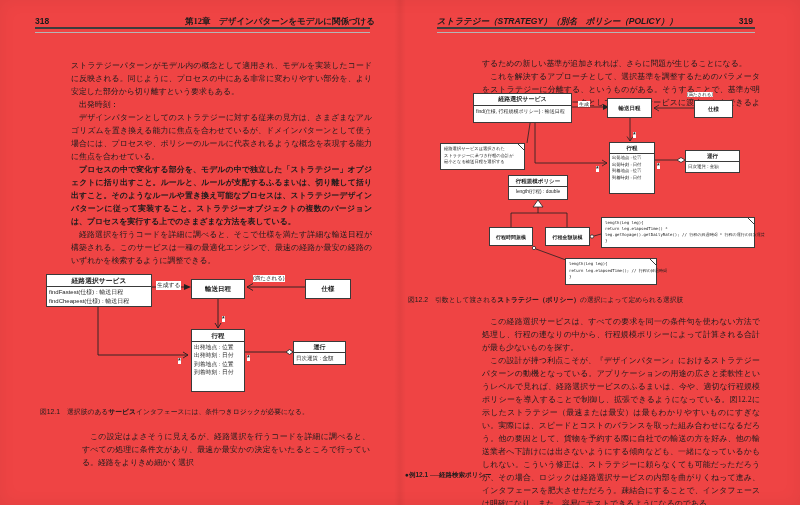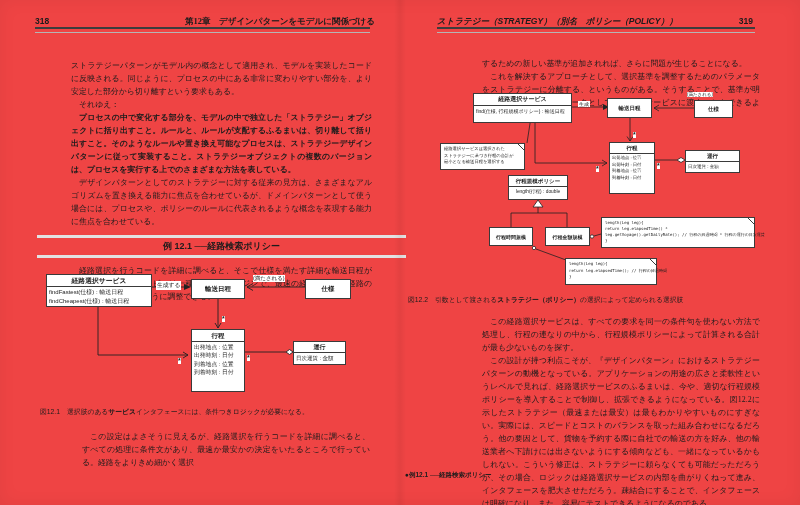--- a/index.html
+++ b/index.html
@@ -47,24 +47,23 @@
 
 <div class="spread">
 
   <div class="page page-left">
     <div class="hdr-num" style="left:35px;">318</div>
     <div class="hdr-title" style="right:25px;font-family:Liberation Serif, serif;">第12章　デザインパターンをモデルに関係づける</div>
     <div class="hdr-rule" style="left:35px;right:30px;"></div>
 
     <div class="flow" style="left:71px;top:34px;width:301px;margin-top:25px;">
       <p>ストラテジーパターンがモデル内の概念として適用され、モデルを実装したコードに反映される。同じように、プロセスの中にある非常に変わりやすい部分を、より安定した部分から切り離すという要求もある。</p>
-      <p class="ind">それゆえ：</p>
+      <p class="ind">出発時刻：</p>
+      <p class="ind">デザインパターンとしてのストラテジーに対する従来の見方は、さまざまなアルゴリズムを置き換える能力に焦点を合わせているが、ドメインパターンとして使う場合には、プロセスや、ポリシーのルールに代表されるような概念を表現する能力に焦点を合わせている。</p>
       <p class="ind bold-para">プロセスの中で変化する部分を、モデルの中で独立した「ストラテジー」オブジェクトに括り出すこと。ルールと、ルールが支配するふるまいは、切り離して括り出すこと。そのようなルールや置き換え可能なプロセスは、ストラテジーデザインパターンに従って実装すること。ストラテジーオブジェクトの複数のバージョンは、プロセスを実行する上でのさまざまな方法を表している。</p>
-      <p class="ind">デザインパターンとしてのストラテジーに対する従来の見方は、さまざまなアルゴリズムを置き換える能力に焦点を合わせているが、ドメインパターンとして使う場合には、プロセスや、ポリシーのルールに代表されるような概念を表現する能力に焦点を合わせている。</p>
-      <div class="ex-head">例 12.1 ──経路検索ポリシー</div>
       <p class="ind">経路選択を行うコードを詳細に調べると、そこで仕様を満たす詳細な輸送日程が構築される。このサービスは一種の最適化エンジンで、最速の経路か最安の経路のいずれかを検索するように調整できる。</p>
     </div>
 
     <div class="diag" style="left:46px;top:270px;width:340px;height:132px;">
       <svg width="340" height="132" viewBox="0 0 340 132">
         <g stroke="#222" stroke-width="0.9" fill="none">
           <line x1="106" y1="17" x2="138" y2="17"></line>
           <line x1="259" y1="17" x2="201" y2="17"></line>
           <line x1="201" y1="17" x2="207" y2="13.5"></line>
           <line x1="201" y1="17" x2="207" y2="20.5"></line>

